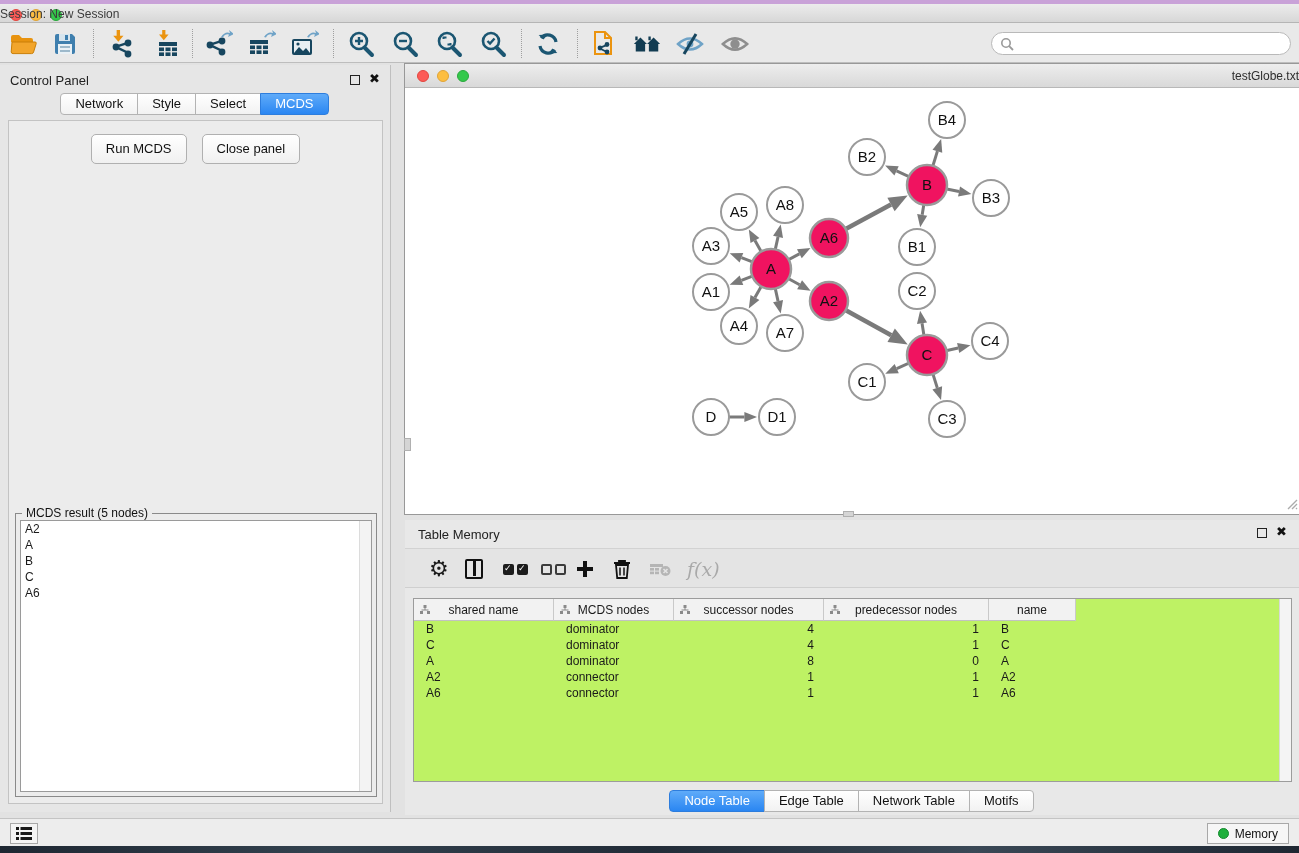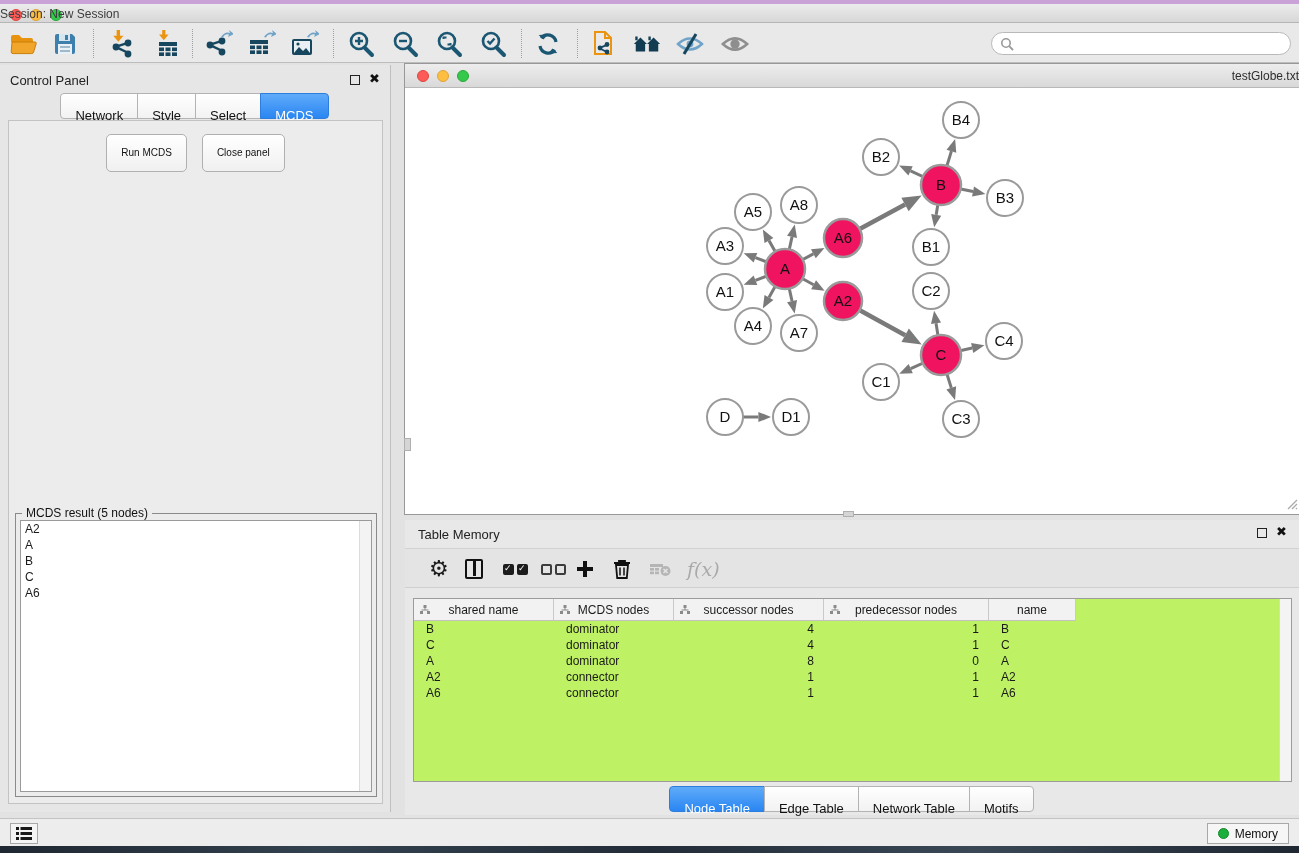--- a/index.html
+++ b/index.html
@@ -22,44 +22,44 @@
   .searchbox { position:absolute; right:8px; top:9px; width:300px; height:23px; background:#fff; border:1px solid #b9b9b9; border-radius:12px; display:flex; align-items:center; padding-left:8px; }
 
   
   .control-panel { position:absolute; left:0; top:65px; width:391px; height:747px; background:#e6e6e6; border-right:1px solid #bfbfbf; }
   .panel-header { position:relative; height:28px; }
   .panel-title { position:absolute; left:10px; top:8px; font-size:13px; color:#222; }
   .float-btn { position:absolute; width:10px; height:10px; border:1.5px solid #222; top:10px; }
   .close-btn { position:absolute; top:6px; font-size:13px; font-weight:bold; color:#111; font-family:"DejaVu Sans",sans-serif; }
 
   .seg-control { display:flex; justify-content:center; }
-  .seg { border:1px solid #b3b3b3; background:linear-gradient(#ffffff,#f2f2f2); height:22px; line-height:20px; font-size:13px; padding:12px 14px; margin-left:-1px; color:#111; }
+  .seg { border:1px solid #b3b3b3; background:linear-gradient(#ffffff,#f2f2f2); height:22px; line-height:20px; font-size:13px; padding:0 14px; margin-left:-1px; color:#111; }
   .seg:first-child { border-radius:4px 0 0 4px; }
   .seg:last-child { border-radius:0 4px 4px 0; }
   .seg.active { background:linear-gradient(#5fabf9,#2a86f2); color:#fff; border-color:#2d7ddd; }
 
   .cp-body { position:absolute; left:8px; top:55px; width:375px; height:684px; background:#ececec; border:1px solid #c3c3c3; }
   .opt-label { text-align:center; margin-top:18px; font-size:13px; color:#111; }
   .dropdown { position:relative; margin:9px auto 0; width:313px; height:22px; background:#fff; border:1px solid #a9a9a9; border-radius:4px; font-size:13px; line-height:20px; padding-left:8px; }
   .dd-stepper { position:absolute; right:0; top:-1px; width:19px; height:22px; background:linear-gradient(#6db1fa,#2b7ef0); border-radius:0 4px 4px 0; color:#fff; }
   .dd-stepper span{ position:absolute; left:0; width:100%; text-align:center; font-size:7px; line-height:7px; }
   .btn-row { display:flex; justify-content:center; gap:15px; margin-top:13px; }
-  .mac-btn { background:linear-gradient(#ffffff,#f0f0f0); border:1px solid #b0b0b0; border-radius:5px; height:38px; line-height:20px; font-size:10px; padding:0 14px; color:#111; }
+  .mac-btn { background:linear-gradient(#ffffff,#f0f0f0); border:1px solid #b0b0b0; border-radius:5px; height:30px; line-height:20px; font-size:13px; padding:0 14px; color:#111; }
 
   .result-group { position:absolute; left:6px; top:392px; width:362px; height:284px; border:1px solid #8a8a8a; }
   .result-legend { position:absolute; left:6px; top:-8px; background:#ececec; padding:0 4px; font-size:12px; color:#111; }
   .result-list { position:absolute; left:4px; top:6px; width:352px; height:272px; background:#fff; border:1px solid #9a9a9a; overflow:hidden; }
   .result-scroll { position:absolute; right:0; top:0; width:12px; height:100%; background:#f3f3f3; border-left:1px solid #dcdcdc; }
   .result-item { font-size:12px; line-height:16px; padding-left:4px; }
 
   
   .net-window { position:absolute; left:404px; top:63px; width:896px; height:452px; border:1px solid #989898; background:#fff; }
   .net-titlebar { position:relative; height:24px; background:linear-gradient(#ededed,#d9d9d9); border-bottom:1px solid #b8b8b8; }
   .net-title { position:absolute; width:100%; text-align:right; top:5px; font-size:12px; color:#2d2d2d; }
-  .net-canvas { position:relative; width:100%; height:426px; background:#fff;padding-left:14px; }
+  .net-canvas { position:relative; width:100%; height:426px; background:#fff; }
   .nub { position:absolute; background:#d5d5d5; border:1px solid #b0b0b0; }
   .grip { position:absolute; right:1px; bottom:1px; }
 
   
   .table-panel { position:absolute; left:405px; top:520px; width:894px; height:295px; background:#e8e8e8; }
   .tp-toolbar { position:absolute; left:0px; top:28px; width:100%; height:40px; background:#e4e4e4; border-top:1px solid #d2d2d2; border-bottom:1px solid #cfcfcf; }
   .tp-ico { position:absolute; top:7px; height:26px; display:flex; align-items:center; justify-content:center; }
   .gear { font-family:"DejaVu Sans",sans-serif; font-size:22px; color:#1a1a1a; line-height:24px; }
   .col-ico { width:18px; height:20px; border:2.5px solid #111; border-radius:2px; position:relative; }
   .col-ico::after { content:""; position:absolute; left:6px; top:0; width:2.5px; height:15px; background:#111; }

